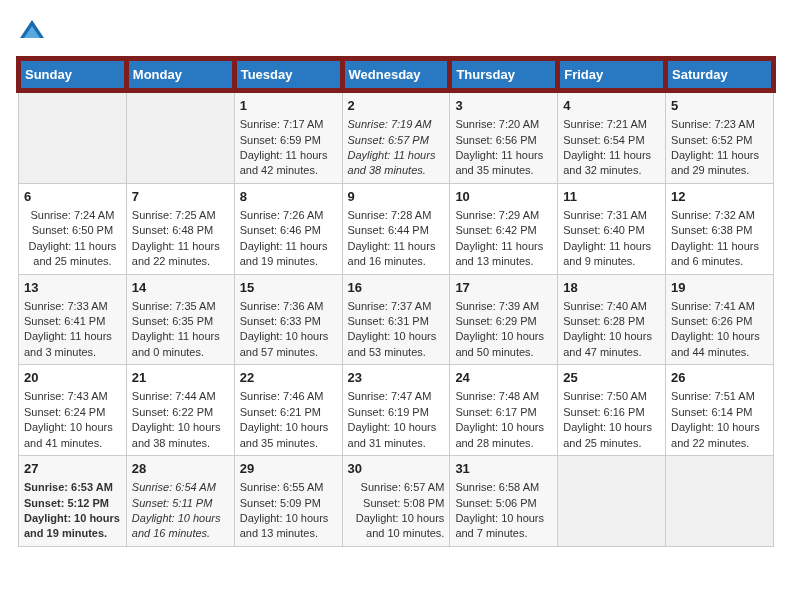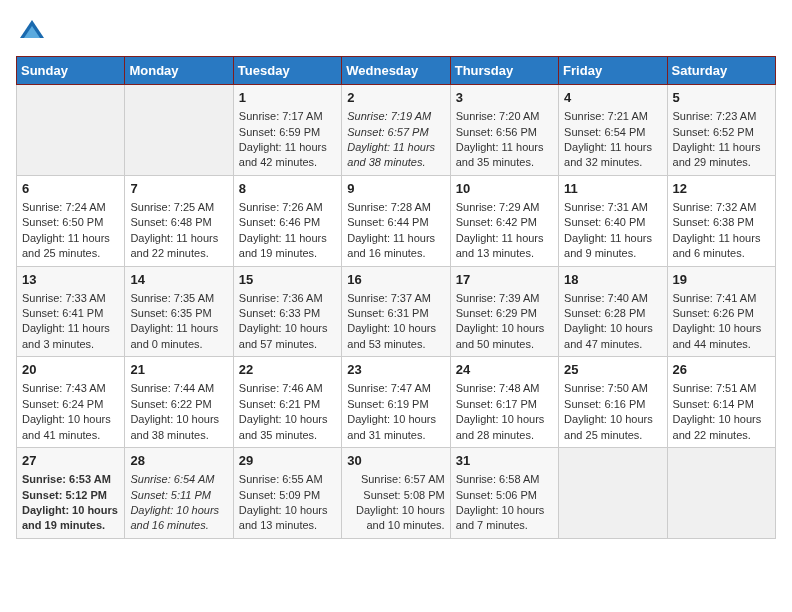--- a/index.html
+++ b/index.html
@@ -54,21 +54,21 @@
       border-collapse: collapse;
       font-size: 11px;
     }
     thead tr th {
       background-color: #2979c2;
       color: #fff;
       padding: 6px 4px;
       text-align: left;
       font-size: 13px;
       font-weight: bold;
-      border: 1px solid #7f1d1d;
+      border: 5px solid #7f1d1d;
     }
     tbody tr td {
       border: 1px solid #ccc;
       vertical-align: top;
       padding: 4px 5px;
       width: calc(100% / 7);
       min-height: 80px;
       height: 88px;
       color: #222;
       line-height: 1.4;
@@ -156,21 +156,21 @@
         <td>
           <span class="day-number">5</span>
           <div class="day-info" style="white-space: pre-line;">Sunrise: 7:23 AM
 Sunset: 6:52 PM
 Daylight: 11 hours and 29 minutes.</div>
         </td>
       </tr>
       <tr>
         <td>
           <span class="day-number">6</span>
-          <div class="day-info" style="white-space: pre-line;">Sunrise: 7:24 AM
+          <div class="day-info" style="white-space: pre-line; text-align: center;">Sunrise: 7:24 AM
 Sunset: 6:50 PM
 Daylight: 11 hours and 25 minutes.</div>
         </td>
         <td>
           <span class="day-number">7</span>
           <div class="day-info" style="white-space: pre-line;">Sunrise: 7:25 AM
 Sunset: 6:48 PM
 Daylight: 11 hours and 22 minutes.</div>
         </td>
         <td>

